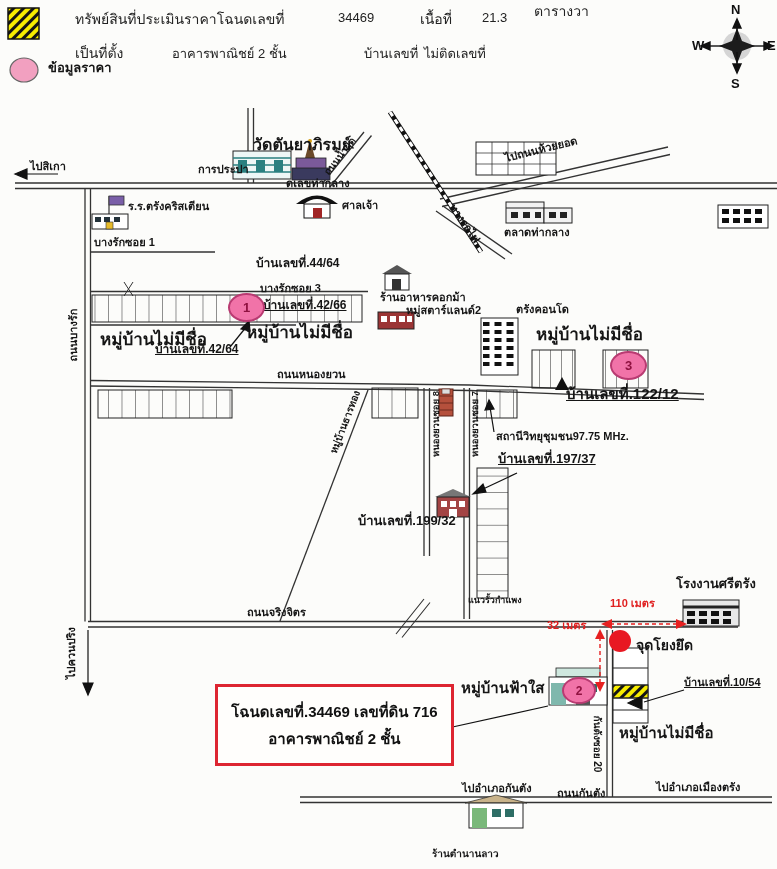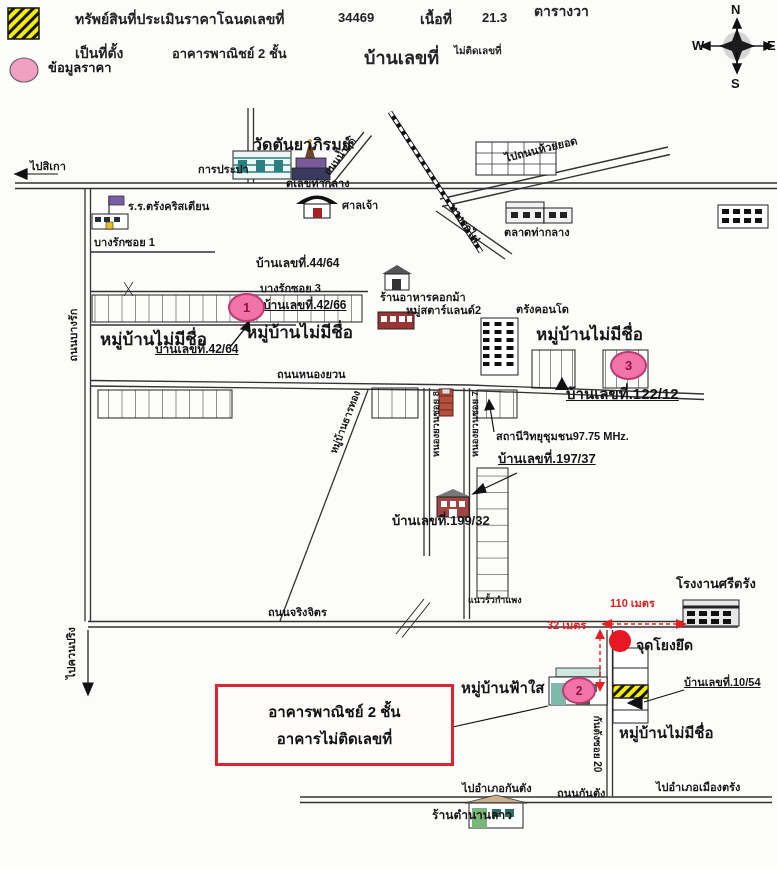--- a/index.html
+++ b/index.html
@@ -3,21 +3,21 @@
 <meta charset="utf-8">
 <title>Property Appraisal Map</title>
 <style>
   html,body{margin:0;padding:0;background:#ffffff;}
   .map{position:relative;width:777px;height:869px;background:#fcfcfa;overflow:hidden;
        font-family:"Liberation Sans",sans-serif;color:#111;}
   .map svg{position:absolute;left:0;top:0;}
   .lbl{position:absolute;font-weight:bold;font-size:11px;line-height:1.1;white-space:nowrap;color:#151515;}
   .u{text-decoration:underline;}
   .red{color:#e01f1f;}
-  .hdr{position:absolute;font-weight:bold;font-size:14px;white-space:nowrap;color:#222;}
+  .hdr{position:absolute;font-weight:normal;font-size:14px;white-space:nowrap;color:#222;}
   .marker{position:absolute;border-radius:50%;background:#f173a8;border:2px solid #b93b72;
           display:flex;align-items:center;justify-content:center;font-weight:bold;color:#8f1240;}
   .callout{position:absolute;left:215px;top:684px;width:233px;height:76px;border:3px solid #dd2531;
            background:#fffefc;display:flex;flex-direction:column;align-items:center;justify-content:center;
            gap:3px;font-weight:bold;font-size:15px;text-align:center;}
   .compass-letter{position:absolute;font-weight:bold;font-size:13px;color:#111;}
 </style>
 </head>
 <body>
 
@@ -281,22 +281,22 @@
     </g>
   </svg>
 
   <div class="hdr" style="left:75px;top:8px">ทรัพย์สินที่ประเมินราคาโฉนดเลขที่</div>
   <div class="hdr" style="left:338px;top:10px;font-size:13px">34469</div>
   <div class="hdr" style="left:420px;top:8px">เนื้อที่</div>
   <div class="hdr" style="left:482px;top:10px;font-size:13px">21.3</div>
   <div class="hdr" style="left:534px;top:0">ตารางวา</div>
   <div class="hdr" style="left:75px;top:42px">เป็นที่ตั้ง</div>
   <div class="hdr" style="left:172px;top:43px;font-size:13px">อาคารพาณิชย์ 2 ชั้น</div>
-  <div class="hdr" style="left:364px;top:43px;font-size:18px">บ้านเลขที่</div>
-  <div class="hdr" style="left:454px;top:43px;font-size:10px">ไม่ติดเลขที่</div>
+  <div class="hdr" style="left:364px;top:43px;font-size:13px">บ้านเลขที่</div>
+  <div class="hdr" style="left:424px;top:43px;font-size:13px">ไม่ติดเลขที่</div>
   <div class="lbl" style="left:48px;top:61px;font-size:13px">ข้อมูลราคา</div>
 
   <div class="compass-letter" style="left:731px;top:2px">N</div>
   <div class="compass-letter" style="left:692px;top:38px">W</div>
   <div class="compass-letter" style="left:767px;top:38px">E</div>
   <div class="compass-letter" style="left:731px;top:76px">S</div>
 
   <div class="lbl" style="left:30px;top:160px">ไปสิเกา</div>
   <div class="lbl" style="left:198px;top:163px">การประปา</div>
   <div class="lbl" style="left:253px;top:136px;font-size:16px">วัดตันยาภิรมย์</div>
@@ -320,44 +320,44 @@
   <div class="lbl" style="left:345px;top:422px;font-size:10px;transform:translate(-50%,-50%) rotate(-69deg)">หมู่บ้านธารทอง</div>
   <div class="lbl" style="left:436px;top:424px;font-size:9.5px;transform:translate(-50%,-50%) rotate(-90deg)">หนองยวนซอย 8</div>
   <div class="lbl" style="left:475px;top:424px;font-size:9.5px;transform:translate(-50%,-50%) rotate(-90deg)">หนองยวนซอย 7</div>
   <div class="lbl" style="left:380px;top:291px">ร้านอาหารคอกม้า</div>
   <div class="lbl" style="left:406px;top:304px">หมู่สตาร์แลนด์2</div>
   <div class="lbl" style="left:516px;top:303px">ตรังคอนโด</div>
   <div class="lbl" style="left:536px;top:326px;font-size:17px">หมู่บ้านไม่มีชื่อ</div>
   <div class="lbl u" style="left:566px;top:386px;font-size:15px">บ้านเลขที่.122/12</div>
   <div class="lbl" style="left:496px;top:430px">สถานีวิทยุชุมชน97.75 MHz.</div>
   <div class="lbl u" style="left:498px;top:452px;font-size:13px">บ้านเลขที่.197/37</div>
-  <div class="lbl" style="left:392px;top:514px;font-size:13px">บ้านเลขที่.199/32</div>
+  <div class="lbl" style="left:358px;top:514px;font-size:13px">บ้านเลขที่.199/32</div>
   <div class="lbl" style="left:468px;top:596px;font-size:9px">แนวรั้วกำแพง</div>
-  <div class="lbl" style="left:268px;top:606px">ถนนจริงจิตร</div>
+  <div class="lbl" style="left:247px;top:606px">ถนนจริงจิตร</div>
   <div class="lbl" style="left:676px;top:577px;font-size:13px">โรงงานศรีตรัง</div>
   <div class="lbl red" style="left:610px;top:597px">110 เมตร</div>
   <div class="lbl" style="left:636px;top:638px;font-size:14px">จุดโยงยึด</div>
   <div class="lbl red" style="left:547px;top:619px">32 เมตร</div>
   <div class="lbl" style="left:461px;top:680px;font-size:15px">หมู่บ้านฟ้าใส</div>
   <div class="lbl u" style="left:684px;top:676px">บ้านเลขที่.10/54</div>
   <div class="lbl" style="left:619px;top:725px;font-size:15px">หมู่บ้านไม่มีชื่อ</div>
   <div class="lbl" style="left:597px;top:744px;font-size:10px;transform:translate(-50%,-50%) rotate(90deg)">กันตังซอย 20</div>
   <div class="lbl" style="left:462px;top:782px">ไปอำเภอกันตัง</div>
   <div class="lbl" style="left:557px;top:787px">ถนนกันตัง</div>
   <div class="lbl" style="left:656px;top:781px">ไปอำเภอเมืองตรัง</div>
-  <div class="lbl" style="left:432px;top:809px;font-size:12px">ร้านตำนานลาว</div>
+  <div class="lbl" style="left:432px;top:848px;font-size:10px">ร้านตำนานลาว</div>
 
   <div class="marker" style="left:228px;top:293px;width:33px;height:25px;font-size:13px">
     <span>1</span>
   </div>
   <div class="marker" style="left:610px;top:351px;width:33px;height:25px;font-size:13px">
     <span>3</span>
   </div>
   <div class="marker" style="left:562px;top:677px;width:30px;height:23px;font-size:12px">
     <span>2</span>
   </div>
 
   <div class="callout">
+    <div>โฉนดเลขที่.34469 เลขที่ดิน 716</div>
     <div>อาคารพาณิชย์ 2 ชั้น</div>
-    <div>อาคารไม่ติดเลขที่</div>
   </div>
 
 </div>
 
 </body></html>

